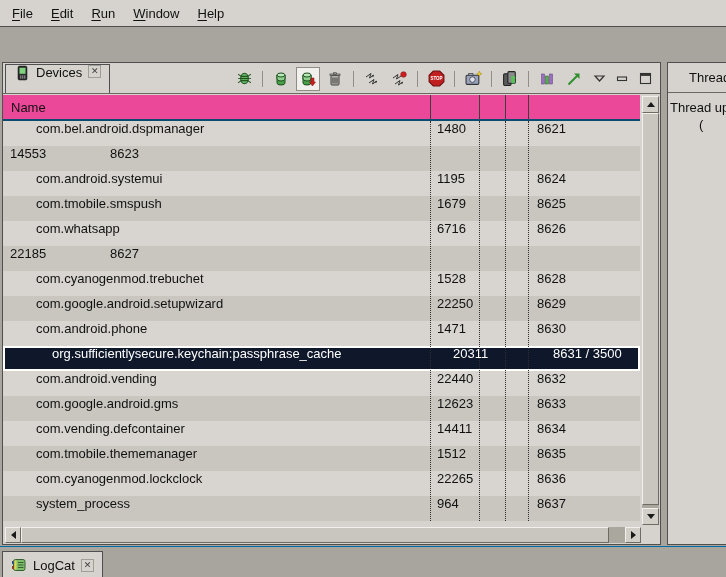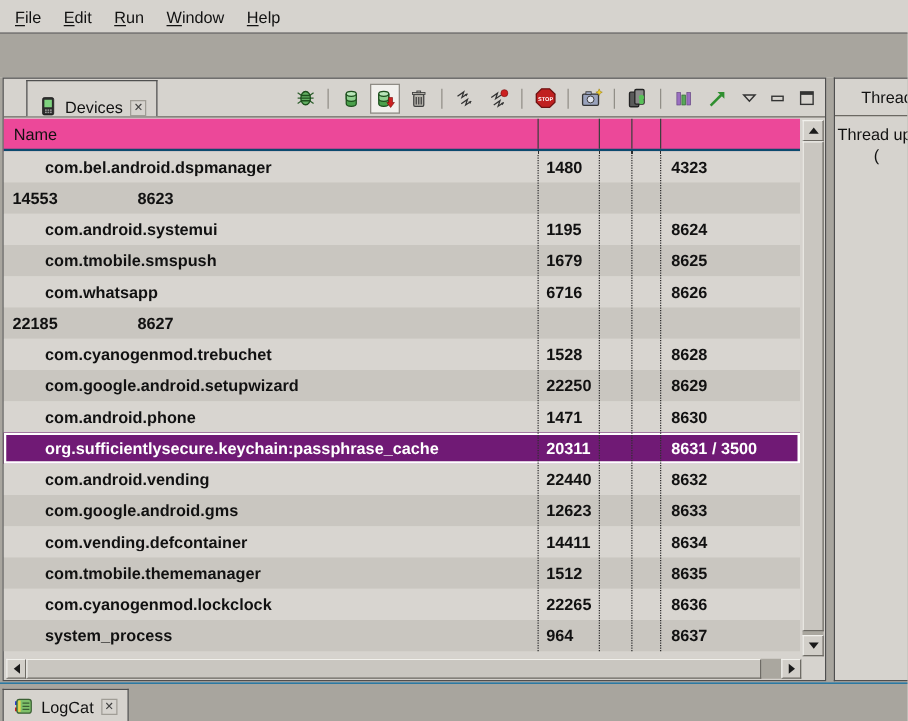--- a/index.html
+++ b/index.html
@@ -20,45 +20,45 @@
   
   .main { position:absolute; left:0; top:62px; width:726px; height:484px; background:#a8a59e; }
 
   .devices-panel { position:absolute; left:2px; top:0; width:659px; height:483px;
                    background:#d6d3ce; border:1px solid #4f4f4f; }
   .threads-panel { position:absolute; left:667px; top:0; width:59px; height:483px;
                    background:#d6d3ce; border:1px solid #4f4f4f; border-right:none; overflow:hidden; }
 
   
   .tabbar-line { position:absolute; left:0; width:100%; top:30px; height:1px; background:#6b6862; }
-  .tab { position:absolute; left:18px; top:1px; height:29px; background:#d6d3ce;
+  .tab { position:absolute; left:2px; top:1px; height:29px; background:#d6d3ce;
          border:1px solid #4f4f4f; border-bottom:none;
-         display:flex; align-items:flex-end; gap:6px; padding:0 8px; }
+         display:flex; align-items:flex-start; gap:6px; padding:0 8px; }
   .tab-label { white-space:nowrap; }
   .close-box { width:13px; height:13px; border:1px solid #a09d96; color:#3f3f3f;
                font-size:9px; line-height:11px; text-align:center; cursor:pointer; }
 
   
   .toolbar { position:absolute; right:6px; top:2px; height:27px; display:flex; align-items:center; gap:5px; }
   .tbtn { width:22px; height:22px; display:flex; align-items:center; justify-content:center; cursor:pointer; }
   .tbtn.small { width:18px; }
   .tbtn.active { background:#f1f0ec; outline:1px solid #8f8c85; }
   .tsep { width:1px; height:16px; background:#918e87; margin:0 2px; }
 
   
   .thead { position:absolute; left:0; top:32px; width:637px; height:26px;
            background:#ec4899; border-bottom:2px solid #0c4a6e;
            display:flex; align-items:center; }
   .thead .hname { padding-left:8px; }
   .hsep { position:absolute; top:32px; height:24px; width:1px; background:#3f3f3f; }
   .tbody { position:absolute; left:0; top:58px; width:637px; height:400px; }
-  .row { height:25px; display:flex; align-items:center;font-weight:bold; }
+  .row { height:25px; display:flex; align-items:flex-start; }
   .row.even { background:#d8d5d0; }
   .row.odd  { background:#c9c6c0; }
-  .row.selected { background:#701a75; color:#fff; box-shadow:inset 0 0 0 2px #ffffff; }
+  .row.selected { background:#0f172a; color:#fff; box-shadow:inset 0 0 0 2px #ffffff;padding-left:16px; }
   .c-name { width:427px; padding-left:33px; overflow:hidden; white-space:nowrap; }
   .c-pid  { width:49px; padding-left:7px; }
   .c-e1 { width:26px; } .c-e2 { width:23px; }
   .c-port { flex:1; padding-left:9px; white-space:nowrap; }
   .dotline { position:absolute; top:58px; height:400px; width:0;
              border-left:1px dotted #2e2e2e; z-index:4; pointer-events:none; }
 
   
   .sb-btn { position:absolute; background:#d2cfc9; border:1px solid;
             border-color:#f1f0ec #6e6b65 #6e6b65 #f1f0ec;
@@ -245,21 +245,21 @@
     <div class="hsep" style="left:502px"></div>
     <div class="hsep" style="left:525px"></div>
 
     <div class="tbody">
 
     <div class="row even">
         <span class="c-name">com.bel.android.dspmanager</span>
         <span class="c-pid">1480</span>
         <span class="c-e1"></span>
         <span class="c-e2"></span>
-        <span class="c-port">4323</span>
+        <span class="c-port">8621</span>
       </div>
         <div class="row odd">
         <span class="c-pid">14553</span>
         <span class="c-e1"></span>
         <span class="c-e2"></span>
         <span class="c-port">8623</span>
       </div>
         <div class="row even">
         <span class="c-name">com.android.systemui</span>
         <span class="c-pid">1195</span>

